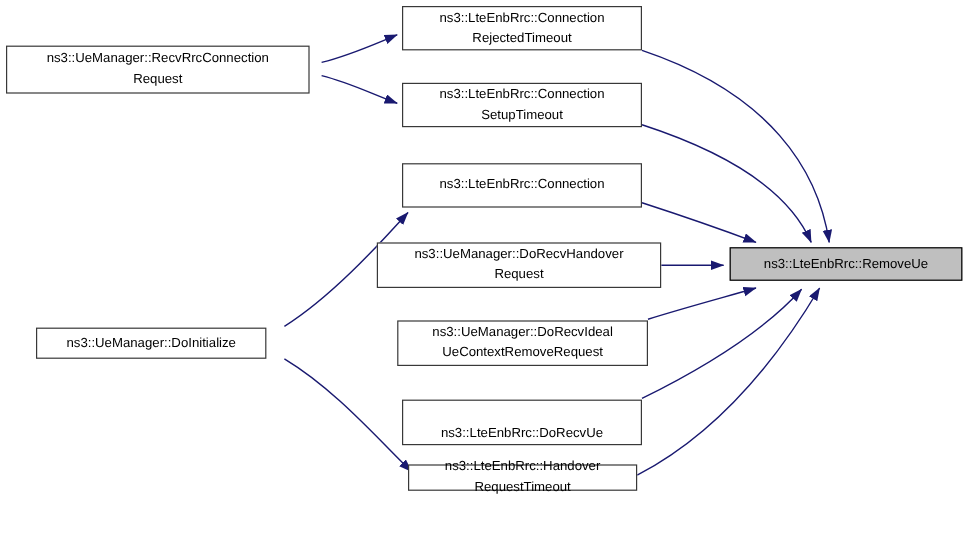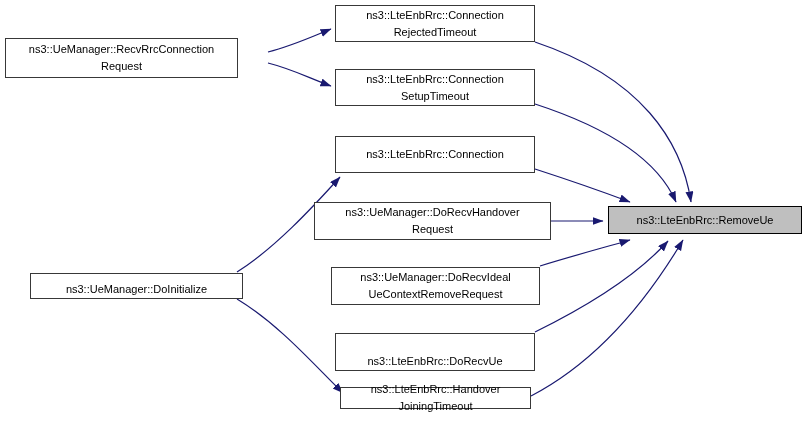--- a/index.html
+++ b/index.html
@@ -74,25 +74,25 @@
         <path d="M535,42 C642,78 682,142 691,202" class="edge" marker-end="url(#arrowhead)"></path>
         <path d="M535,104 C618,131 660,165 676,202" class="edge" marker-end="url(#arrowhead)"></path>
         <path d="M535,169 C572,181 606,193 630,202" class="edge" marker-end="url(#arrowhead)"></path>
         <path d="M551,221 L603,221" class="edge" marker-end="url(#arrowhead)"></path>
         <path d="M540,266 C572,256 606,247 630,240" class="edge" marker-end="url(#arrowhead)"></path>
         <path d="M535,332 C592,304 640,272 668,241" class="edge" marker-end="url(#arrowhead)"></path>
         <path d="M531,396 C604,358 652,292 683,240" class="edge" marker-end="url(#arrowhead)"></path>
       </g>
   </svg>
   <div id="node-layer">
-      <div class="node" style="left: 5px; top: 38px; width: 233px; height: 40px; justify-content: center;">
+      <div class="node" style="left: 5px; top: 38px; width: 253px; height: 40px; justify-content: center;">
         <span class="node-line">ns3::UeManager::RecvRrcConnection</span>
         <span class="node-line">Request</span>
       </div>
-      <div class="node" style="left: 30px; top: 273px; width: 213px; height: 26px; justify-content: flex-end;">
+      <div class="node" style="left: 30px; top: 273px; width: 192px; height: 26px;">
         <span class="node-line">ns3::UeManager::DoInitialize</span>
       </div>
       <div class="node" style="left: 335px; top: 5px; width: 200px; height: 37px;">
         <span class="node-line">ns3::LteEnbRrc::Connection</span>
         <span class="node-line">RejectedTimeout</span>
       </div>
       <div class="node" style="left: 335px; top: 69px; width: 200px; height: 37px;">
         <span class="node-line">ns3::LteEnbRrc::Connection</span>
         <span class="node-line">SetupTimeout</span>
       </div>
@@ -105,19 +105,19 @@
       </div>
       <div class="node" style="left: 331px; top: 267px; width: 209px; height: 38px;">
         <span class="node-line">ns3::UeManager::DoRecvIdeal</span>
         <span class="node-line">UeContextRemoveRequest</span>
       </div>
       <div class="node" style="left: 335px; top: 333px; width: 200px; height: 38px; justify-content: flex-end;">
         <span class="node-line">ns3::LteEnbRrc::DoRecvUe</span>
       </div>
       <div class="node" style="left: 340px; top: 387px; width: 191px; height: 22px;">
         <span class="node-line">ns3::LteEnbRrc::Handover</span>
-        <span class="node-line">JoiningTimeout</span>
+        <span class="node-line">RequestTimeout</span>
       </div>
       <div class="node highlighted" style="left: 608px; top: 206px; width: 194px; height: 28px;">
         <span class="node-line">ns3::LteEnbRrc::RemoveUe</span>
       </div>
     </div>
 </div>
 
 </body></html>

